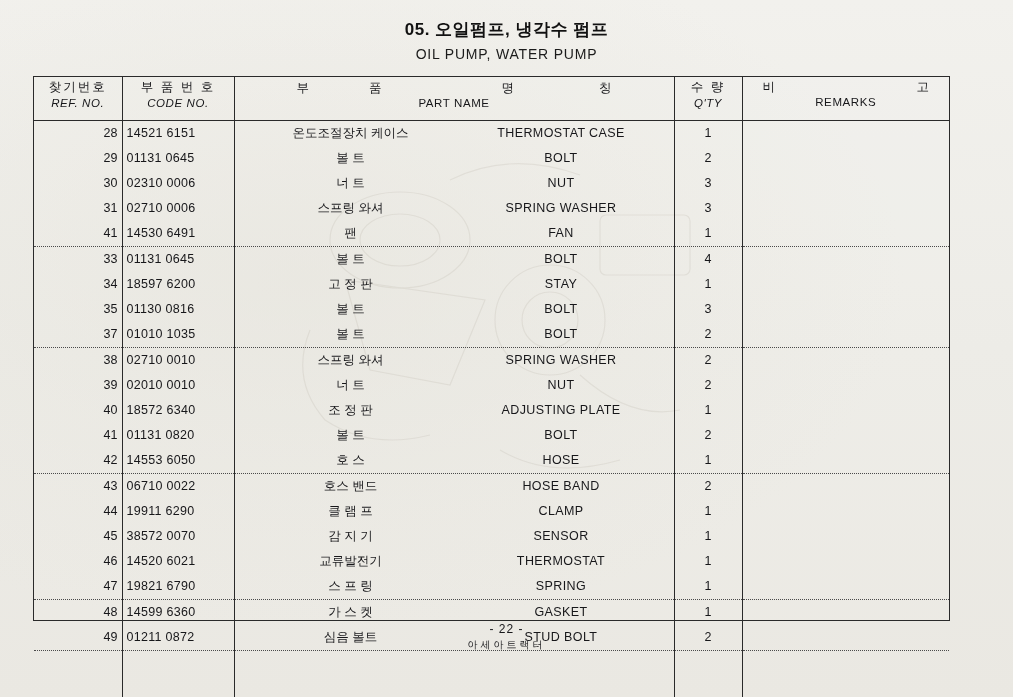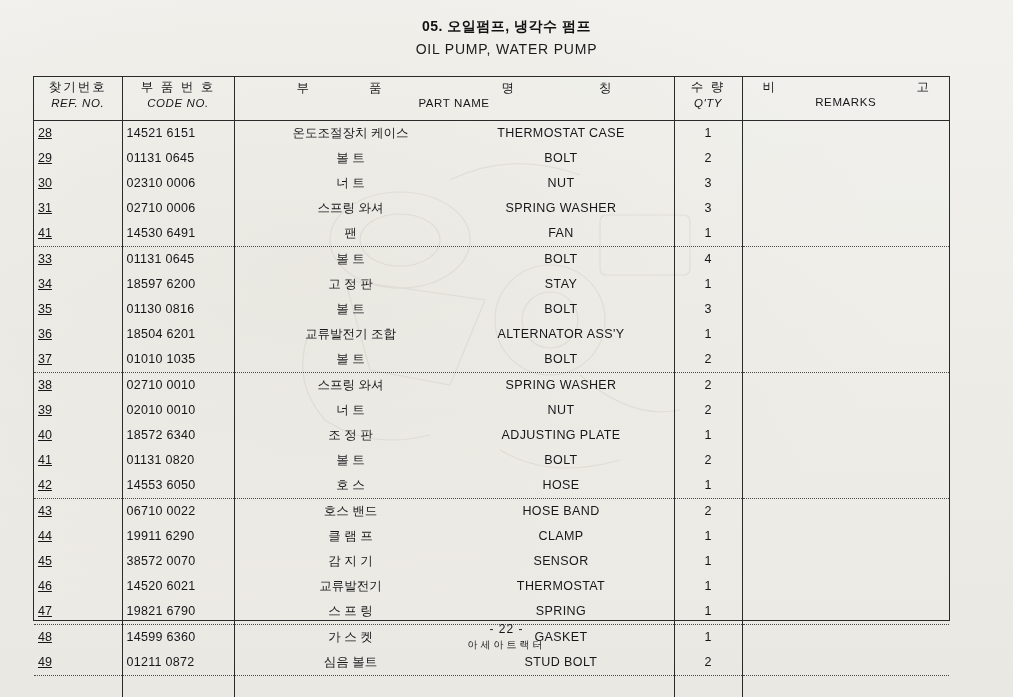--- a/index.html
+++ b/index.html
@@ -35,21 +35,21 @@
   .ghost svg { width: 100%; height: 100%; }
 
   .title-block {
     position: absolute;
     left: 0;
     right: 0;
     top: 18px;
     text-align: center;
   }
   .title-ko {
-    font-size: 14px;
+    font-size: 17px;
     font-weight: bold;
     letter-spacing: 0.5px;
     margin: 0;
     color: #111;
   }
   .title-en {
     font-size: 14px;
     letter-spacing: 0.8px;
     margin-top: 5px;
     color: #1b1b1b;
@@ -122,21 +122,21 @@
   tbody td {
     border-right: 1.5px solid #2a2a2a;
     padding: 0 4px;
     font-size: 12.5px;
     height: 17px;
     line-height: 17px;
     vertical-align: middle;
     white-space: nowrap;
   }
   tbody td:last-child { border-right: none; }
-  .td-ref  { text-align: left; text-decoration: underline; }
+  .td-ref  { text-align: right; }
   .td-code { text-align: left; letter-spacing: 0.3px; margin-left: 46px; }
   .td-qty  { text-align: center; }
   .td-rem  { }
 
   
   .name-cell { padding: 4px; text-align: center; }
   .name-inner {
     display: flex;
     width: 100%;
     height: 17px;
@@ -344,32 +344,20 @@
             <td class="td-code">01130 0816</td>
             <td class="name-cell">
               <div class="name-inner">
                 <span class="name-ko">볼       트</span>
                 <span class="name-en">BOLT</span>
               </div>
             </td>
             <td class="td-qty">3</td>
             <td class="td-rem"></td>
           </tr>
-          <tr>
-            <td class="td-ref">36</td>
-            <td class="td-code">18504 6201</td>
-            <td class="name-cell">
-              <div class="name-inner">
-                <span class="name-ko">교류발전기 조합</span>
-                <span class="name-en">ALTERNATOR ASS'Y</span>
-              </div>
-            </td>
-            <td class="td-qty">1</td>
-            <td class="td-rem"></td>
-          </tr>
           <tr class="group-end">
             <td class="td-ref">37</td>
             <td class="td-code">01010 1035</td>
             <td class="name-cell">
               <div class="name-inner">
                 <span class="name-ko">볼       트</span>
                 <span class="name-en">BOLT</span>
               </div>
             </td>
             <td class="td-qty">2</td>

